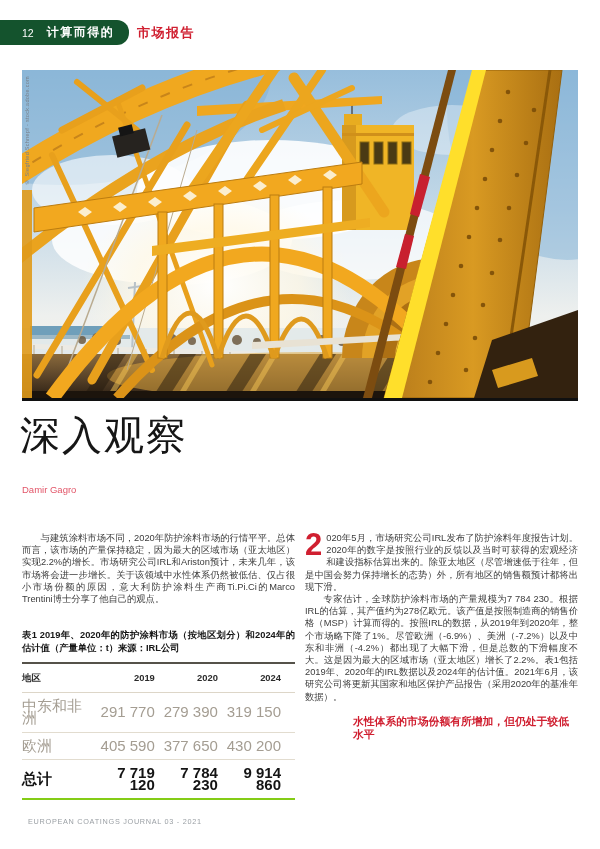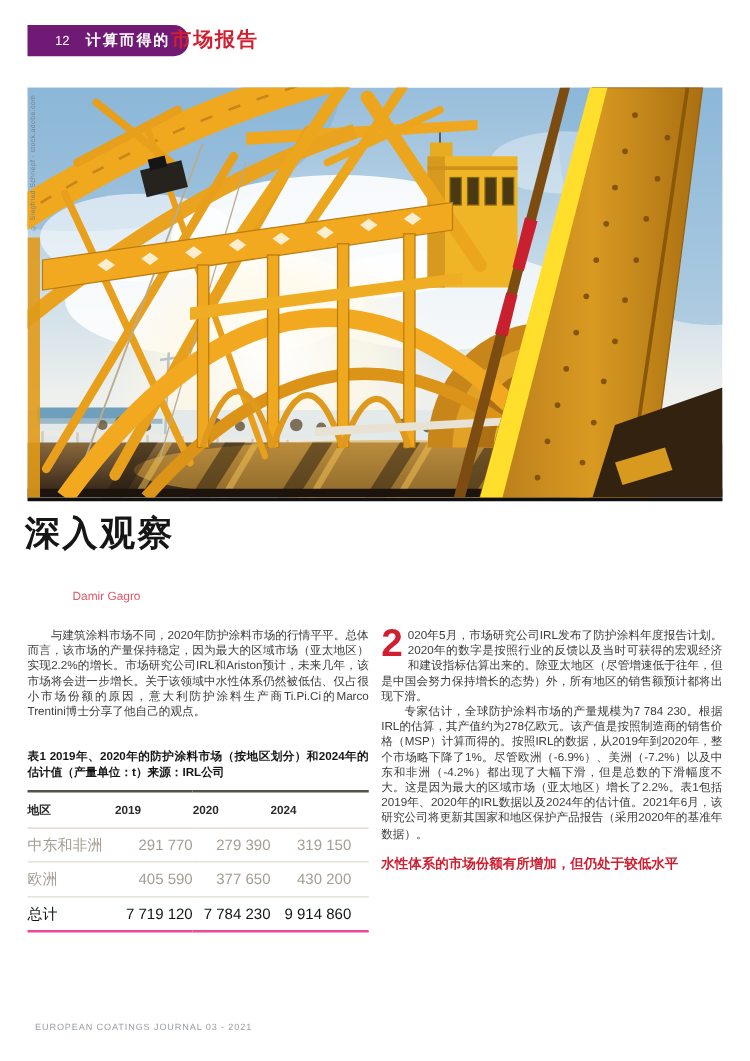--- a/index.html
+++ b/index.html
@@ -3,88 +3,88 @@
 <meta charset="utf-8">
 <style>
   html,body{margin:0;padding:0;background:#ffffff;}
   .page{
     position:relative;width:600px;height:849px;background:#ffffff;
     font-family:"Liberation Sans", sans-serif;overflow:hidden;
   }
   
   .header-badge{
     position:absolute;left:0;top:20px;width:129px;height:25px;
-    background:#701a75;border-radius:0 12px 12px 0;
-    display:flex;align-items:center;color:#ffffff;margin-left:22px;
+    background:#14532d;border-radius:0 12px 12px 0;
+    display:flex;align-items:center;color:#ffffff;
   }
   .page-number{margin-left:22px;font-size:10.5px;}
   .section-label{margin-left:13px;font-size:12px;font-weight:bold;letter-spacing:1.5px;}
   .category-label{
     position:absolute;left:137px;top:20px;height:25px;display:flex;align-items:center;
-    color:#d01f30;font-weight:bold;font-size:16px;letter-spacing:1.5px;
+    color:#d01f30;font-weight:bold;font-size:13px;letter-spacing:1.5px;
   }
   
   .photo{
     position:absolute;left:22px;top:70px;width:556px;height:328px;
     border-bottom:3px solid #101010;
   }
   .photo svg{display:block;}
   .photo-credit{
     position:absolute;left:2px;top:6px;
     writing-mode:vertical-rl;transform:rotate(180deg);
     font-size:5.5px;color:#78808a;letter-spacing:.3px;white-space:nowrap;
   }
   
   .article-title{
     position:absolute;left:20px;top:408px;
-    font-size:28px;font-weight:bold;color:#161616;letter-spacing:2px;
+    font-size:40px;font-weight:normal;color:#161616;letter-spacing:2px;
   }
   .article-subtitle{
     position:absolute;left:22px;top:458px;width:540px;
     font-size:10.5px;font-weight:bold;color:#d01f30;
   }
   .article-author{
-    position:absolute;left:22px;top:472px;font-size:9.5px;color:#e25568;margin-left:36px;
+    position:absolute;left:22px;top:484px;font-size:9.5px;color:#e25568;
   }
   
   .col{
-    position:absolute;top:502px;width:273px;
+    position:absolute;top:532px;width:273px;
     font-size:9.3px;line-height:12.2px;color:#3c3c3c;text-align:justify;
   }
   .col-left{left:22px;}
   .col-right{left:305px;}
   .col p{margin:0;text-indent:2em;}
   .col p.first{text-indent:0;}
   .dropcap{
     float:left;font-size:31px;line-height:24px;font-weight:bold;
     color:#d01f30;padding:1px 4px 0 0;
   }
   .subheading{
     margin-top:12px;font-size:10.8px;font-weight:bold;color:#d01f30;
-    text-align:left;line-height:13px;
+    text-align:left;line-height:13px;margin-left:48px;
   }
   .after-subheading{margin-top:4px;}
   
   .table-caption{
     margin-top:24px;font-weight:bold;color:#161616;line-height:12.4px;
   }
   table.market{width:100%;border-collapse:collapse;margin-top:8px;}
   table.market th{
-    font-size:9.4px;color:#2b2b2b;font-weight:bold;
+    font-size:9.4px;color:#2b2b2b;font-weight:bold;text-align:right;
     padding:8px 0;border-top:2px solid #55524a;border-bottom:1px solid #ddd6c8;
   }
   table.market th:first-child{text-align:left;margin-left:36px;}
   table.market td{
-    font-size:12px;color:#a49d92;text-align:right;padding:7px 0;
+    font-size:15px;color:#a49d92;text-align:right;padding:7px 0;
     border-bottom:1px solid #e2dccf;
   }
   table.market td:first-child{text-align:left;}
   table.market th:last-child,table.market td:last-child{padding-right:14px;}
   table.market tr.total-row td{
-    color:#141414;font-weight:normal;border-bottom:2px solid #ec4899;
+    color:#141414;font-weight:bold;border-bottom:2px solid #84cc16;
   }
   
   .footer{
     position:absolute;left:28px;top:817px;
     font-size:7.3px;letter-spacing:.7px;color:#9ba0a5;
   }
 </style>
 </head>
 <body>
 

